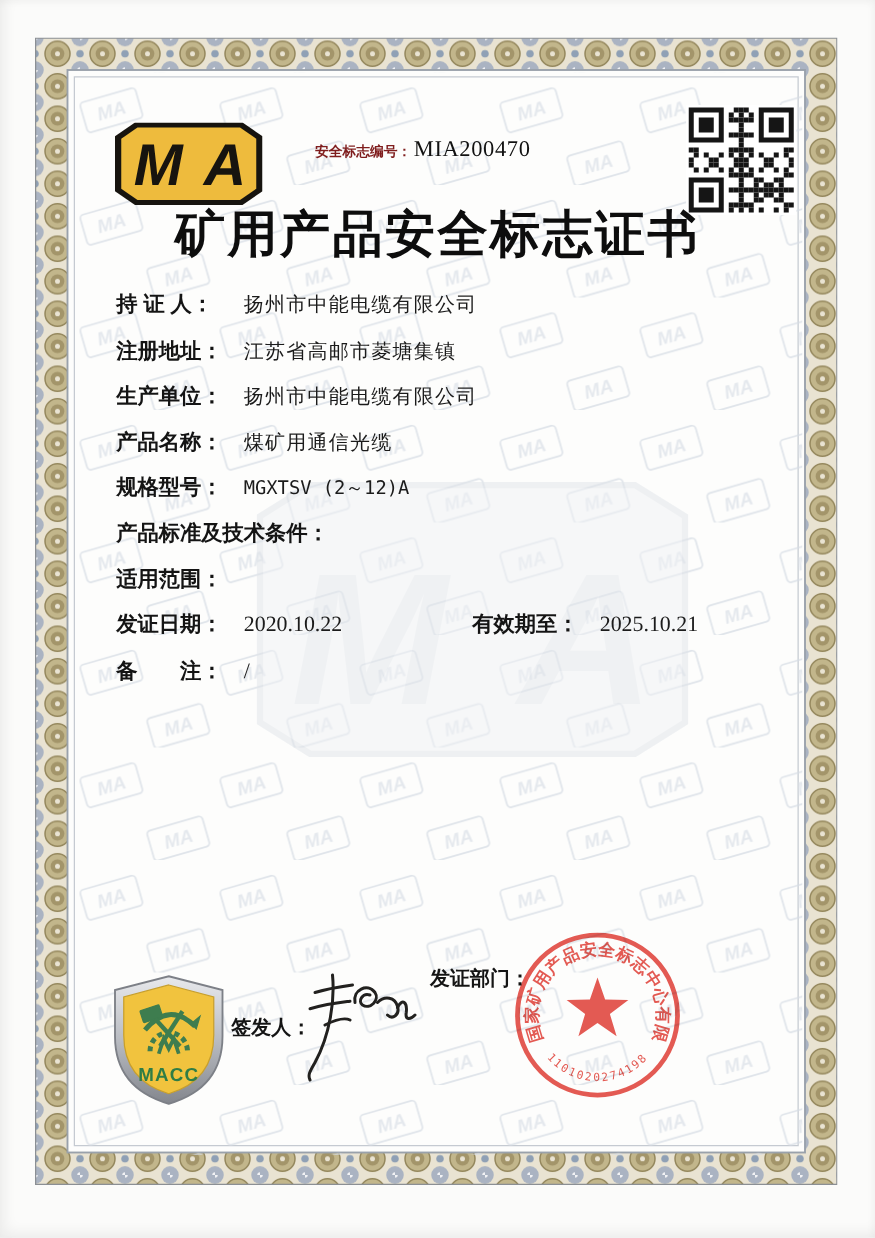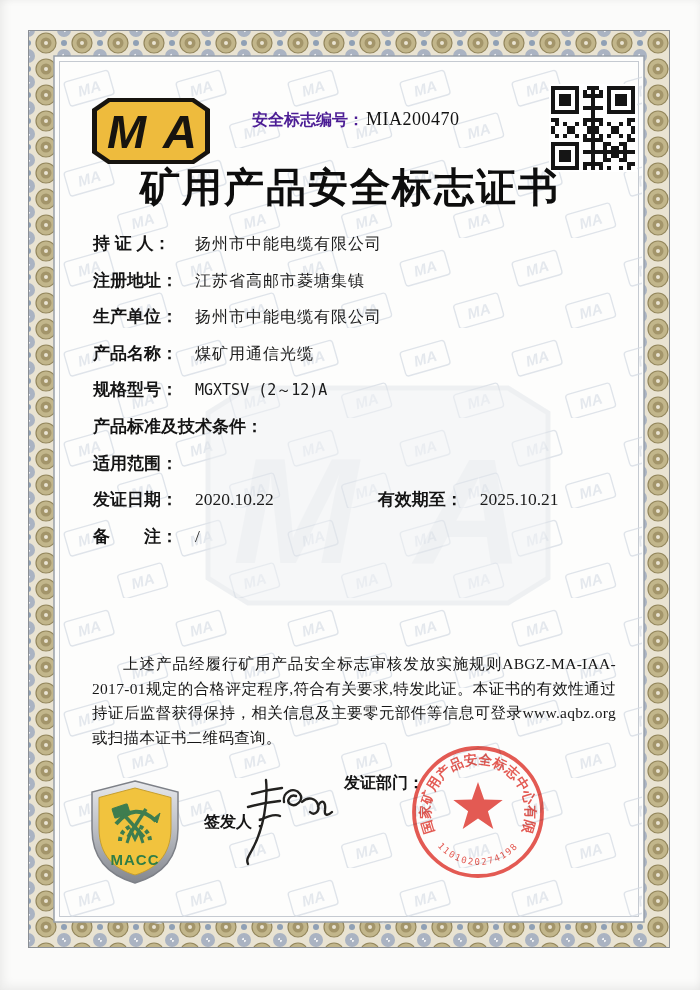--- a/index.html
+++ b/index.html
@@ -6,39 +6,39 @@
   body{width:700px;height:990px;background:#e9eae8;font-family:"Liberation Sans",sans-serif;}
   .page{position:relative;width:700px;height:990px;background:#fbfbfa;overflow:hidden;
         box-shadow:inset 4px -4px 10px rgba(0,0,0,.06), inset -2px 2px 6px rgba(0,0,0,.03);}
   .abs{position:absolute;}
   
   .border-svg{left:28px;top:30px;z-index:1;}
   .wm-svg{left:58px;top:58px;z-index:2;}
   .content{z-index:3;}
   
   .certno{left:252px;top:106px;width:260px;line-height:26px;white-space:nowrap;}
-  .certno .lab{font-weight:bold;font-size:16px;color:#4c1d95;}
+  .certno .lab{font-weight:bold;font-size:11px;color:#7f1d1d;}
   .certno .val{font-family:"Liberation Serif",serif;font-size:18px;color:#111;margin-left:2px;letter-spacing:.5px;}
   .title{left:60px;top:160px;width:580px;text-align:center;
          font-family:"Liberation Serif",serif;font-weight:900;font-size:40px;color:#0d0d0d;letter-spacing:2px;}
   
   .fields{left:93px;top:232px;width:522px;}
   .frow{display:flex;align-items:baseline;height:36.6px;}
   .lbl{font-weight:bold;font-size:17px;color:#141414;min-width:88px;white-space:pre;flex-shrink:0;}
   .val{font-size:16px;color:#1b1b1b;margin-left:14px;white-space:nowrap;}
   .val.cjk{font-family:"Liberation Serif",serif;letter-spacing:1px;}
   .val.mono{font-family:"DejaVu Sans Mono",monospace;font-size:15px;}
   .val.latin{font-family:"Liberation Serif",serif;font-size:17.5px;}
   .lbl.wide{min-width:0;}
   .exp{margin-left:104px;}
   
   .para{left:92px;top:652px;width:524px;font-family:"Liberation Serif",serif;font-size:15.5px;
         line-height:24.5px;color:#161616;text-align:justify;text-indent:2em;letter-spacing:.3px;}
   
-  .signer{left:204px;top:812px;font-weight:bold;font-size:16px;color:#141414;}
+  .signer{left:185px;top:812px;font-weight:bold;font-size:16px;color:#141414;}
   .dept{left:344px;top:773px;font-weight:bold;font-size:16px;color:#141414;}
   .sig-svg{left:222px;top:772px;z-index:4;}
   .seal-svg{left:403px;top:737px;z-index:4;mix-blend-mode:multiply;}
   .badge-svg{left:86px;top:779px;}
   .logo-svg{left:92px;top:98px;}
   .qr-svg{left:549px;top:84px;background:#fff;}
 </style>
 </head>
 <body>
 
@@ -263,21 +263,20 @@
       <span class="val latin">2020.10.22</span>
       <span class="lbl exp">有效期至：</span>
       <span class="val latin">2025.10.21</span>
     </div>
     <div class="frow">
       <span class="lbl">备　　注：</span>
       <span class="val latin">/</span>
     </div>
   </div>
 
-  <div class="abs content para">上述产品经履行矿用产品安全标志审核发放实施规则ABGZ-MA-IAA-2017-01规定的合格评定程序,符合有关要求,特发此证。本证书的有效性通过持证后监督获得保持，相关信息及主要零元部件等信息可登录www.aqbz.org或扫描本证书二维码查询。</div>
 
   <svg class="abs content badge-svg" width="98" height="106" viewBox="0 0 98 106">
     <defs>
       <linearGradient id="silv" x1="0" y1="0" x2="0" y2="1">
         <stop offset="0" stop-color="#e8e9ec"></stop>
           <stop offset=".5" stop-color="#b9bcc2"></stop>
           <stop offset="1" stop-color="#83868d"></stop>
       </linearGradient>
     </defs>
     <path d="M49,2 L92,13 L92,50 C92,82 73,97 49,104 C25,97 6,82 6,50 L6,13 Z" fill="url(#silv)" stroke="#7d8087" stroke-width="1.5"></path>

